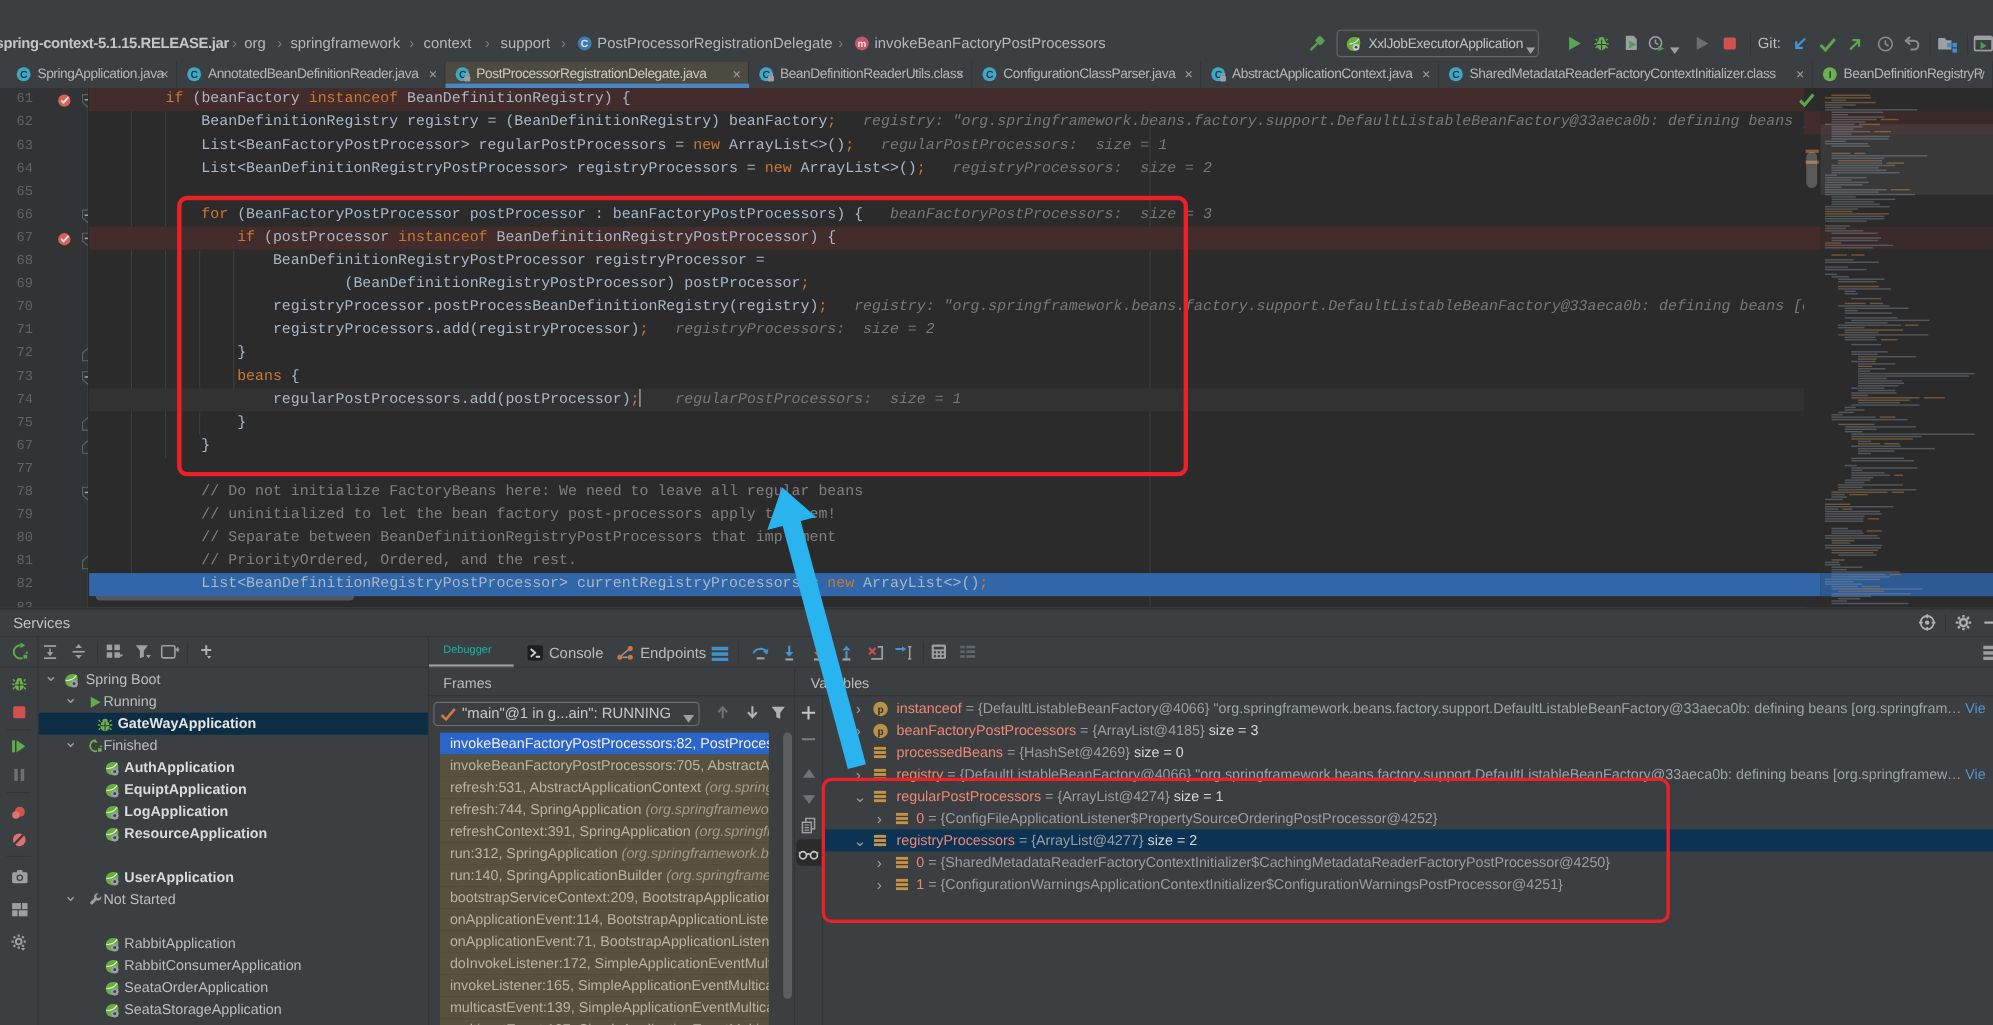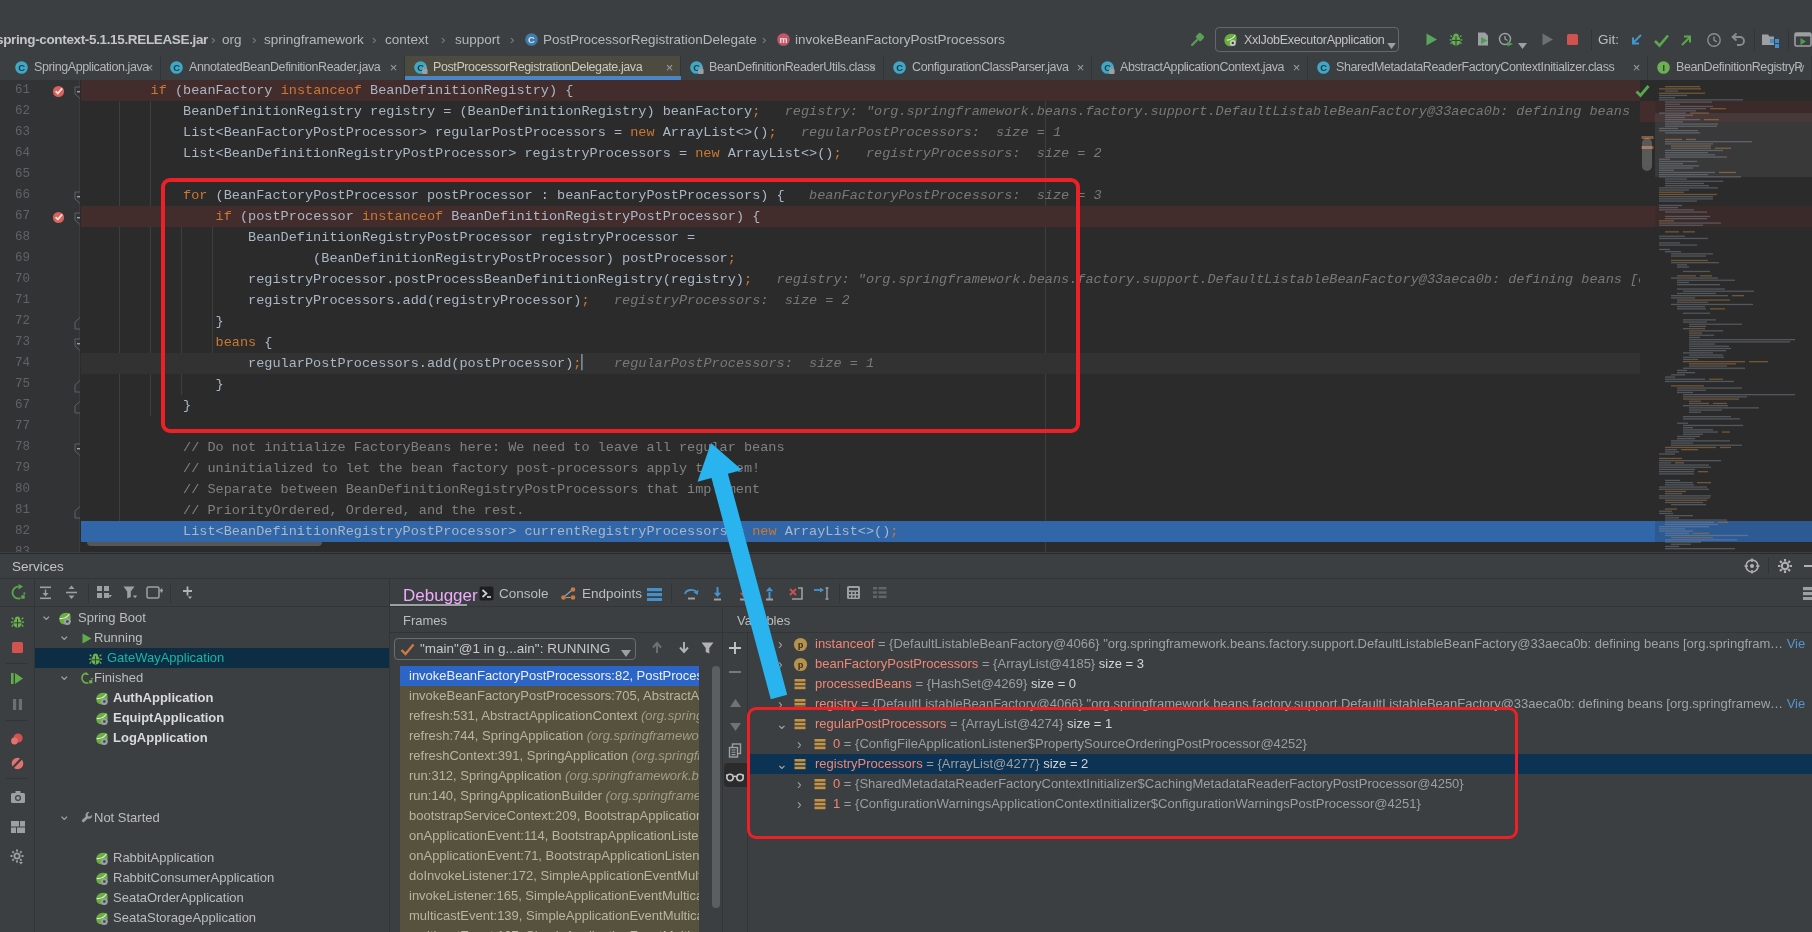--- a/index.html
+++ b/index.html
@@ -624,21 +624,21 @@
   <span class="abs" style="left:146px;top:31px"><svg width="17" height="15" viewBox="0 0 17 15">
           <rect x="1" y="2" width="12" height="11" rx="1.5" stroke="#9da0a2" stroke-width="1.5" fill="none"></rect>
           <path d="M13.5 5.5 h4 M15.5 3.5 v4" stroke="#9da0a2" stroke-width="1.5"></path>
         </svg></span>
   <span class="vline" style="left:170px;top:29px;height:20px"></span>
   <span class="abs" style="left:180px;top:31px"><svg width="15" height="15" viewBox="0 0 15 15">
           <path d="M7.5 1.5 V10.5 M3 6 H12" stroke="#afb1b3" stroke-width="1.8"></path>
           <path d="M10 11.5 l2 2.5 h-4 Z" fill="#afb1b3" transform="rotate(180 10 12.7)"></path>
         </svg></span>
 
-  <span class="abs" style="left:403px;top:32px;color:#f0abfc;font-size:17px">Debugger</span>
+  <span class="abs" style="left:403px;top:32px;color:#14b8a6;font-size:10px">Debugger</span>
   <div class="abs" style="left:390px;top:50px;width:77px;height:2.5px;background:#9da0a2"></div>
   <span class="abs" style="left:479px;top:32px"><svg width="15" height="15" viewBox="0 0 15 15">
           <rect x="0.5" y="0.5" width="14" height="14" rx="2" fill="#1c1e1f"></rect>
           <path d="M3.5 4 L7.5 7.5 L3.5 11" stroke="#cfd1d3" stroke-width="1.7" fill="none"></path>
           <path d="M8 11 h4" stroke="#cfd1d3" stroke-width="1.7"></path>
         </svg></span>
   <span class="abs" style="left:499px;top:32px;font-size:13.5px">Console</span>
   <span class="abs" style="left:560px;top:32px"><svg width="17" height="15" viewBox="0 0 17 15">
           <circle cx="3.5" cy="11.5" r="2.3" fill="#c97a3e"></circle>
           <circle cx="13" cy="3.5" r="2.3" fill="#c97a3e"></circle>
@@ -833,21 +833,21 @@
         <span class="abs" style="left:59px;">Running</span>
       </div>
 <div class="trow sel" style="top:95px">
         <span class="abs" style="left:53px;top:3px"><svg width="15" height="15" viewBox="0 0 16 16">
             <path d="M3.6 5.6 L1.8 3.8 M12.4 5.6 L14.2 3.8 M3.2 8.6 H1 M12.8 8.6 H15 M3.6 11.4 L1.8 13.4 M12.4 11.4 L14.2 13.4" stroke="#6bb44d" stroke-width="1.3"></path>
             <ellipse cx="8" cy="4.6" rx="2.6" ry="2" fill="#6bb44d"></ellipse>
             <ellipse cx="8" cy="9.6" rx="4.4" ry="5" fill="#6bb44d"></ellipse>
             <path d="M8 5.2 V14.4" stroke="#33393b" stroke-width="1"></path>
             <path d="M3.8 9.4 h8.4" stroke="#33393b" stroke-width="1"></path>
           </svg></span>
-        <span class="abs" style="left:72px;font-weight:normal;color:#14b8a6">GateWayApplication</span>
+        <span class="abs" style="left:72px;font-weight:bold;color:#e5e5e5">GateWayApplication</span>
       </div>
 <div class="trow" style="top:115px">
         <span class="chev" style="left:23px">⌄</span>
         <span class="abs" style="left:45px;top:3px"><svg width="14" height="14" viewBox="0 0 16 16">
             <path d="M8 2.2 A5.8 5.8 0 1 0 13.8 8" stroke="#6bb44d" stroke-width="1.8" fill="none"></path>
             <path d="M8 2.2 L11.4 2.2 L8 5.6 Z" fill="#6bb44d" transform="rotate(45 8 2.2)"></path>
             <rect x="9.5" y="9.5" width="5" height="5" fill="#3c3f41"></rect>
             <rect x="10.5" y="10.5" width="3.6" height="3.6" fill="#6bb44d"></rect>
           </svg></span>
         <span class="abs" style="left:59px;">Finished</span>
@@ -874,20 +874,40 @@
       </div>
 <div class="trow" style="top:155px">
         <span class="abs" style="left:59px;top:3px"><svg width="15" height="15" viewBox="0 0 16 16">
             <path d="M13.5 2.5 C10 1 4.5 1.5 2.8 6 C1.4 9.8 3.5 13.5 7 14.2 C10.5 14.9 13.6 12.8 14.3 9.5 C14.9 6.7 14.6 4.3 13.5 2.5 Z" fill="#68af3f"></path>
             <path d="M13.2 3.2 C11.5 5.8 8.5 7.8 4.9 8.1 C4.2 8.2 3.4 8.1 2.9 8 " stroke="#e6f0dd" stroke-width="1.1" fill="none"></path>
             <circle cx="11" cy="11.2" r="3.6" fill="#9aa0a6"></circle>
             <circle cx="11" cy="11.2" r="1.4" fill="#3c3f41"></circle>
             <path d="M11 7.4 v1.2 M11 13.8 v1.2 M7.2 11.2 h1.2 M13.6 11.2 h1.2 M8.3 8.5 l.9.9 M12.8 13 l.9.9 M13.7 8.5 l-.9.9 M9.2 13 l-.9.9" stroke="#9aa0a6" stroke-width="1.1"></path>
           </svg></span>
         <span class="abs" style="left:78px;font-weight:bold;color:#d8dadc">EquiptApplication</span>
+      </div>
+<div class="trow" style="top:195px">
+        <span class="abs" style="left:59px;top:3px"><svg width="15" height="15" viewBox="0 0 16 16">
+            <path d="M13.5 2.5 C10 1 4.5 1.5 2.8 6 C1.4 9.8 3.5 13.5 7 14.2 C10.5 14.9 13.6 12.8 14.3 9.5 C14.9 6.7 14.6 4.3 13.5 2.5 Z" fill="#68af3f"></path>
+            <path d="M13.2 3.2 C11.5 5.8 8.5 7.8 4.9 8.1 C4.2 8.2 3.4 8.1 2.9 8 " stroke="#e6f0dd" stroke-width="1.1" fill="none"></path>
+            <circle cx="11" cy="11.2" r="3.6" fill="#9aa0a6"></circle>
+            <circle cx="11" cy="11.2" r="1.4" fill="#3c3f41"></circle>
+            <path d="M11 7.4 v1.2 M11 13.8 v1.2 M7.2 11.2 h1.2 M13.6 11.2 h1.2 M8.3 8.5 l.9.9 M12.8 13 l.9.9 M13.7 8.5 l-.9.9 M9.2 13 l-.9.9" stroke="#9aa0a6" stroke-width="1.1"></path>
+          </svg></span>
+        <span class="abs" style="left:78px;font-weight:bold;color:#d8dadc">ResourceApplication</span>
+      </div>
+<div class="trow" style="top:235px">
+        <span class="abs" style="left:59px;top:3px"><svg width="15" height="15" viewBox="0 0 16 16">
+            <path d="M13.5 2.5 C10 1 4.5 1.5 2.8 6 C1.4 9.8 3.5 13.5 7 14.2 C10.5 14.9 13.6 12.8 14.3 9.5 C14.9 6.7 14.6 4.3 13.5 2.5 Z" fill="#68af3f"></path>
+            <path d="M13.2 3.2 C11.5 5.8 8.5 7.8 4.9 8.1 C4.2 8.2 3.4 8.1 2.9 8 " stroke="#e6f0dd" stroke-width="1.1" fill="none"></path>
+            <circle cx="11" cy="11.2" r="3.6" fill="#9aa0a6"></circle>
+            <circle cx="11" cy="11.2" r="1.4" fill="#3c3f41"></circle>
+            <path d="M11 7.4 v1.2 M11 13.8 v1.2 M7.2 11.2 h1.2 M13.6 11.2 h1.2 M8.3 8.5 l.9.9 M12.8 13 l.9.9 M13.7 8.5 l-.9.9 M9.2 13 l-.9.9" stroke="#9aa0a6" stroke-width="1.1"></path>
+          </svg></span>
+        <span class="abs" style="left:78px;font-weight:bold;color:#d8dadc">UserApplication</span>
       </div>
 <div class="trow" style="top:255px">
         <span class="chev" style="left:23px">⌄</span>
         <span class="abs" style="left:45px;top:3px"><svg width="14" height="14" viewBox="0 0 16 16">
             <path d="M13.8 4.2 a3.6 3.6 0 0 1 -4.9 4.3 L5 12.4 a1.6 1.6 0 0 1 -2.3 -2.3 L6.6 6.2 a3.6 3.6 0 0 1 4.3 -4.9 L8.7 3.5 l0.4 2.5 2.5 0.4 Z" fill="#9da0a2"></path>
           </svg></span>
         <span class="abs" style="left:59px;">Not Started</span>
       </div>
 <div class="trow" style="top:295px">
         <span class="abs" style="left:59px;top:3px"><svg width="15" height="15" viewBox="0 0 16 16">

